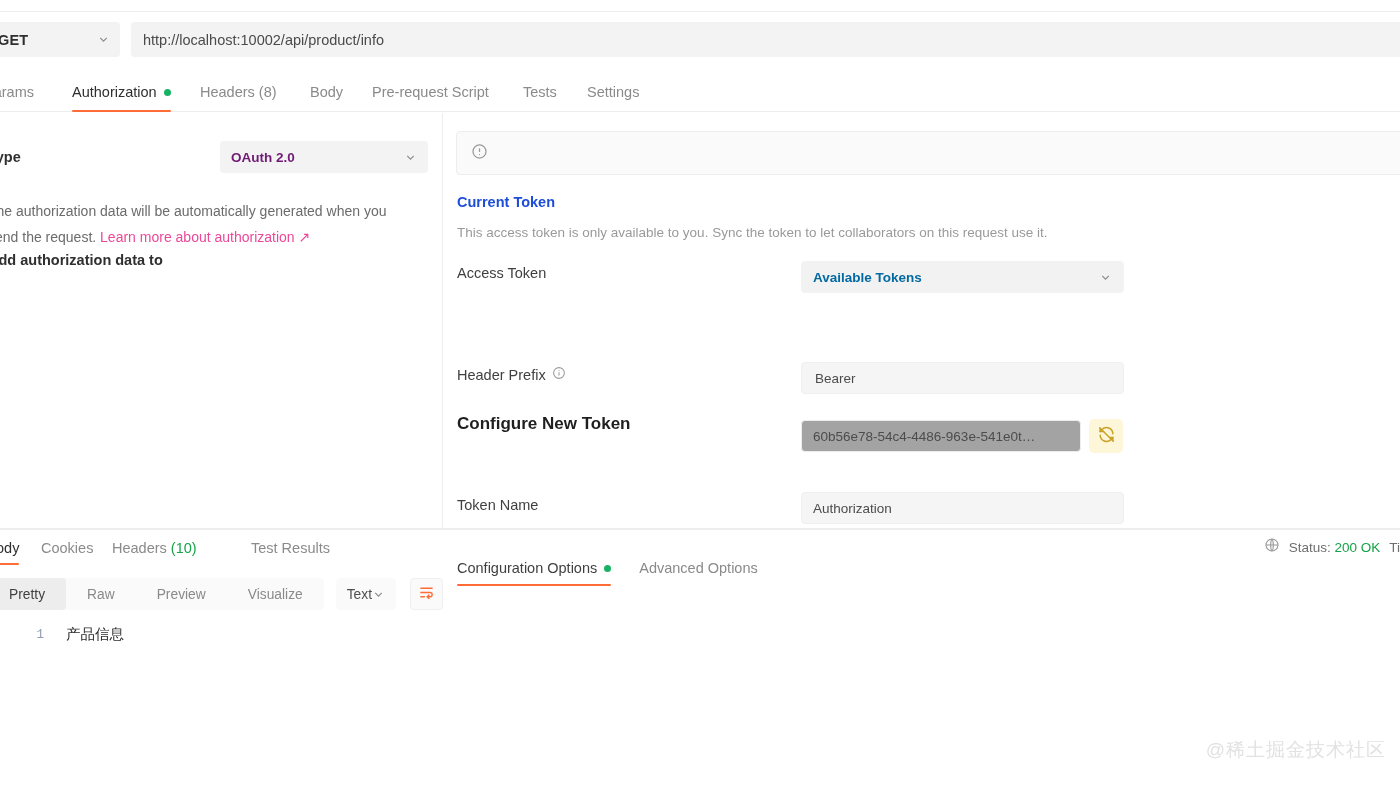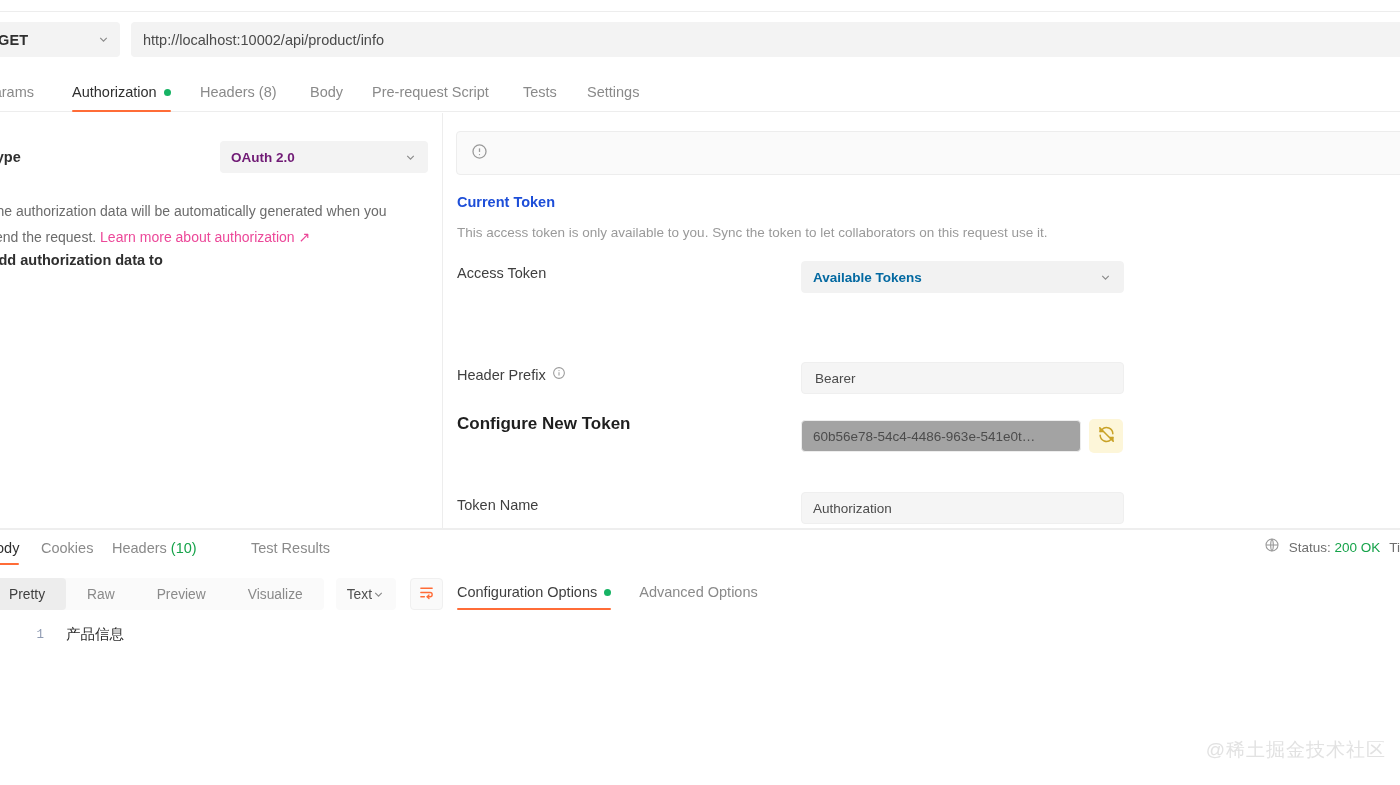--- a/index.html
+++ b/index.html
@@ -89,21 +89,21 @@
   .token-val { position: absolute; left: 801px; top: 307px; width: 280px; height: 32px;
     background: #a3a3a3; border: 1px solid #ededed; border-radius: 4px;
     display: flex; align-items: center; padding: 0 11px; font-size: 13.5px; color: #4c4c4c;
     white-space: nowrap; overflow: hidden; }
   .sync-btn {
     position: absolute; left: 1089px; top: 306px; width: 34px; height: 34px;
     background: #fdf6d9; border-radius: 5px; display: flex; align-items: center; justify-content: center;
   }
 
   .subtabs { position: absolute; left: 457px; top: 443px; display: flex; align-items: flex-start; gap: 28px; }
-  .stab { position: relative; height: 24px; font-size: 14.5px; color: #8a8a8a; white-space: nowrap; display: flex; align-items: center; margin-top: 24px; }
+  .stab { position: relative; height: 24px; font-size: 14.5px; color: #8a8a8a; white-space: nowrap; display: flex; align-items: center; }
   .stab.active { color: #3f3f3f; }
   .stab .uline { position: absolute; left: 0; right: 0; bottom: -6px; height: 2.5px; background: #ff6c37; border-radius: 2px; }
 
   
   .resp-split { position: absolute; left: 0; top: 528px; width: 1400px; height: 2px; background: #eeeeee; }
   .resp-tabs { position: absolute; left: 0; top: 531px; width: 1400px; height: 34px; display: flex; align-items: flex-start; padding-left: 33px; }
   .resp-status { position: absolute; right: 0; top: 537px; display: flex; align-items: center; gap: 9px; padding-right: 0; }
   .status-label { font-size: 13.5px; color: #6f6f6f; white-space: nowrap; }
   .status-ok { color: #16a34a; }
   .status-time { font-size: 13.5px; color: #6f6f6f; white-space: nowrap; }

